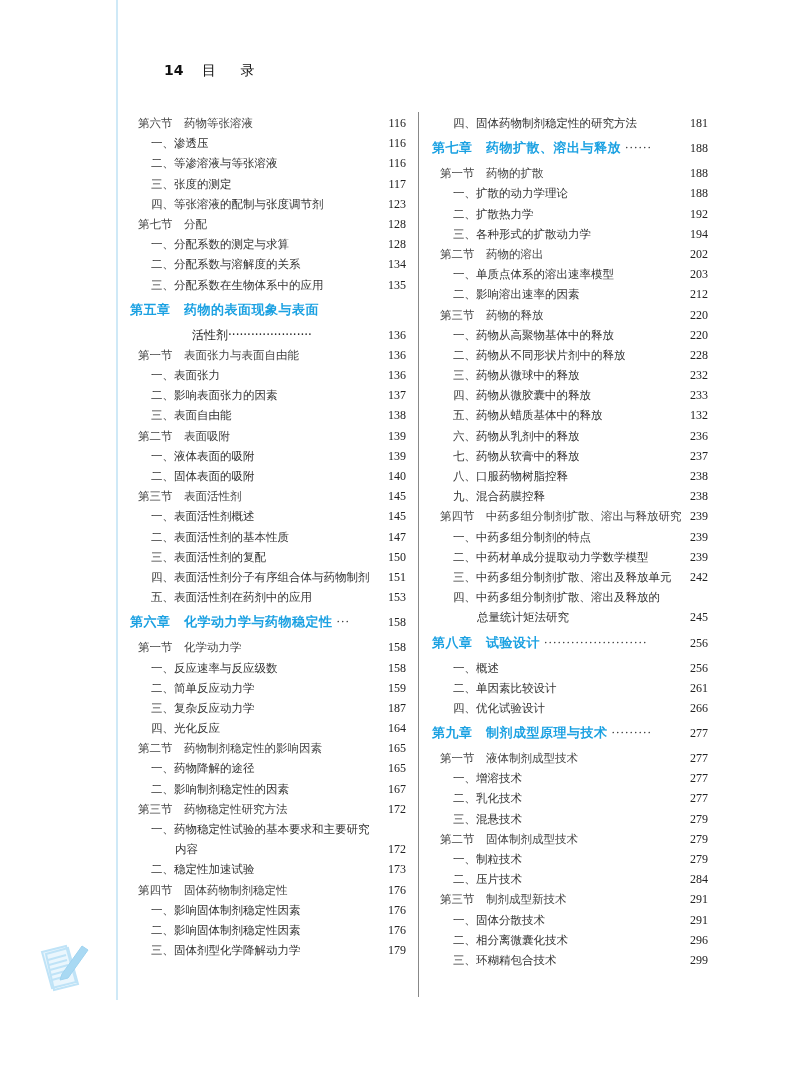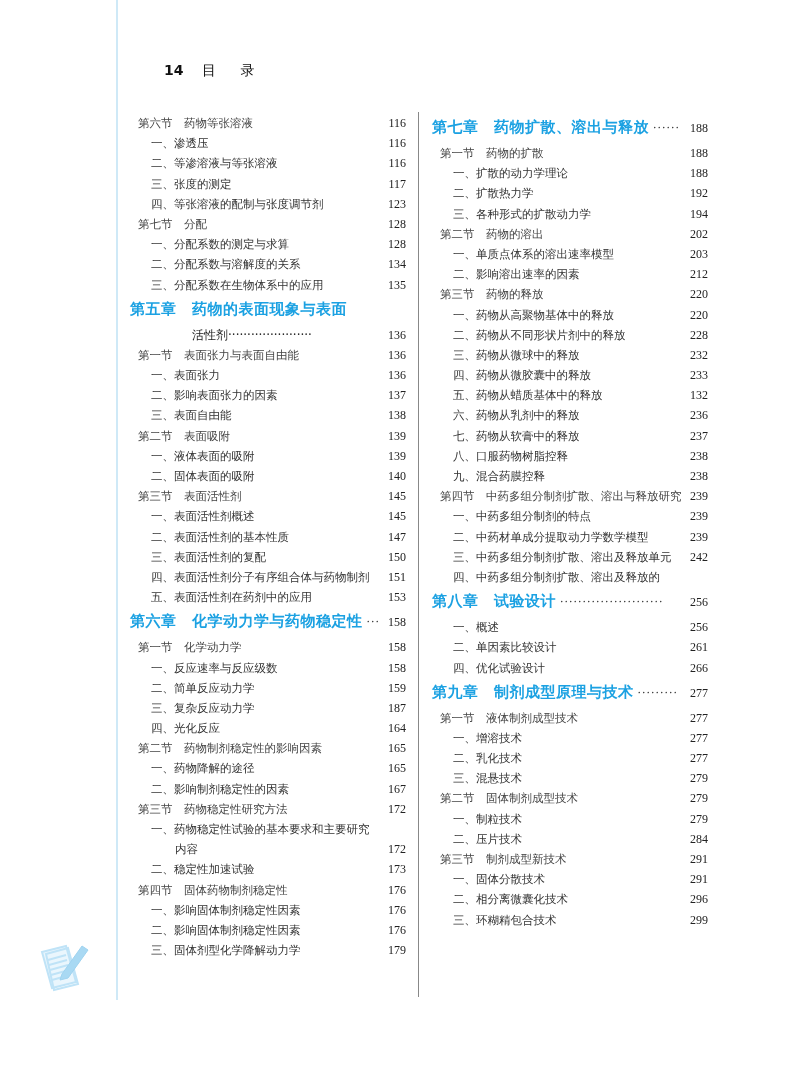--- a/index.html
+++ b/index.html
@@ -13,21 +13,21 @@
   .col { position:absolute; top:113px; width:276px; }
   .col.left { left:130px; }
   .col.right { left:432px; width:276px; }
   .col-divider { position:absolute; left:418px; top:112px; width:1px; height:885px; background:#888; }
   .row { position:relative; height:20.2px; line-height:20.2px; font-size:12px; white-space:nowrap; }
   .row .pg { position:absolute; right:0; top:0; font-family:"Liberation Serif","DejaVu Serif",serif; font-size:12px; color:#222; }
   .row.sec .txt { font-family:"DejaVu Sans","Liberation Sans",sans-serif; font-size:11.5px; color:#444; padding-left:8px; }
   .row.sub .txt { padding-left:21px; color:#333; font-size:11.5px; }
   .row.cont .txt { padding-left:45px; color:#333; font-size:11.5px; }
   .row.chap { height:24px; line-height:24px; margin-top:3px; margin-bottom:3px; }
-  .row.chap .txt { font-family:Liberation Mono, monospace; font-weight:bold; color:#1ba1e2; font-size:15px; letter-spacing:0.5px; }
+  .row.chap .txt { font-family:Liberation Serif, serif; font-weight:bold; color:#1ba1e2; font-size:13px; letter-spacing:0.5px; }
   .row.chap .dots { color:#333; font-size:11px; letter-spacing:1px; margin-left:4px; }
   .row.chap2 .txt { padding-left:62px; }
   .icon-note { position:absolute; left:36px; top:938px; width:56px; height:56px; }
 </style>
 </head>
 <body>
 
 <div class="margin-line"></div>
 
 <div class="running-head">
@@ -73,20 +73,21 @@
     <div class="row sub"><span class="txt">一、药物稳定性试验的基本要求和主要研究</span><span class="pg"></span></div>
     <div class="row cont"><span class="txt">内容</span><span class="pg">172</span></div>
     <div class="row sub"><span class="txt">二、稳定性加速试验</span><span class="pg">173</span></div>
     <div class="row sec"><span class="txt">第四节　固体药物制剂稳定性</span><span class="pg">176</span></div>
     <div class="row sub"><span class="txt">一、影响固体制剂稳定性因素</span><span class="pg">176</span></div>
     <div class="row sub"><span class="txt">二、影响固体制剂稳定性因素</span><span class="pg">176</span></div>
     <div class="row sub"><span class="txt">三、固体剂型化学降解动力学</span><span class="pg">179</span></div>
   </div>
 <div class="col-divider"></div>
 <div class="col right" id="col-right">
+    <div class="row sub"><span class="txt">四、固体药物制剂稳定性的研究方法</span><span class="pg">181</span></div>
     <div class="row chap"><span class="txt">第七章　药物扩散、溶出与释放</span><span class="dots">······</span><span class="pg">188</span></div>
     <div class="row sec"><span class="txt">第一节　药物的扩散</span><span class="pg">188</span></div>
     <div class="row sub"><span class="txt">一、扩散的动力学理论</span><span class="pg">188</span></div>
     <div class="row sub"><span class="txt">二、扩散热力学</span><span class="pg">192</span></div>
     <div class="row sub"><span class="txt">三、各种形式的扩散动力学</span><span class="pg">194</span></div>
     <div class="row sec"><span class="txt">第二节　药物的溶出</span><span class="pg">202</span></div>
     <div class="row sub"><span class="txt">一、单质点体系的溶出速率模型</span><span class="pg">203</span></div>
     <div class="row sub"><span class="txt">二、影响溶出速率的因素</span><span class="pg">212</span></div>
     <div class="row sec"><span class="txt">第三节　药物的释放</span><span class="pg">220</span></div>
     <div class="row sub"><span class="txt">一、药物从高聚物基体中的释放</span><span class="pg">220</span></div>
@@ -96,20 +97,21 @@
     <div class="row sub"><span class="txt">五、药物从蜡质基体中的释放</span><span class="pg">132</span></div>
     <div class="row sub"><span class="txt">六、药物从乳剂中的释放</span><span class="pg">236</span></div>
     <div class="row sub"><span class="txt">七、药物从软膏中的释放</span><span class="pg">237</span></div>
     <div class="row sub"><span class="txt">八、口服药物树脂控释</span><span class="pg">238</span></div>
     <div class="row sub"><span class="txt">九、混合药膜控释</span><span class="pg">238</span></div>
     <div class="row sec"><span class="txt">第四节　中药多组分制剂扩散、溶出与释放研究</span><span class="pg">239</span></div>
     <div class="row sub"><span class="txt">一、中药多组分制剂的特点</span><span class="pg">239</span></div>
     <div class="row sub"><span class="txt">二、中药材单成分提取动力学数学模型</span><span class="pg">239</span></div>
     <div class="row sub"><span class="txt">三、中药多组分制剂扩散、溶出及释放单元</span><span class="pg">242</span></div>
     <div class="row sub"><span class="txt">四、中药多组分制剂扩散、溶出及释放的</span><span class="pg"></span></div>
+    <div class="row cont"><span class="txt">总量统计矩法研究</span><span class="pg">245</span></div>
     <div class="row chap"><span class="txt">第八章　试验设计</span><span class="dots">·······················</span><span class="pg">256</span></div>
     <div class="row sub"><span class="txt">一、概述</span><span class="pg">256</span></div>
     <div class="row sub"><span class="txt">二、单因素比较设计</span><span class="pg">261</span></div>
     <div class="row sub"><span class="txt">四、优化试验设计</span><span class="pg">266</span></div>
     <div class="row chap"><span class="txt">第九章　制剂成型原理与技术</span><span class="dots">·········</span><span class="pg">277</span></div>
     <div class="row sec"><span class="txt">第一节　液体制剂成型技术</span><span class="pg">277</span></div>
     <div class="row sub"><span class="txt">一、增溶技术</span><span class="pg">277</span></div>
     <div class="row sub"><span class="txt">二、乳化技术</span><span class="pg">277</span></div>
     <div class="row sub"><span class="txt">三、混悬技术</span><span class="pg">279</span></div>
     <div class="row sec"><span class="txt">第二节　固体制剂成型技术</span><span class="pg">279</span></div>

